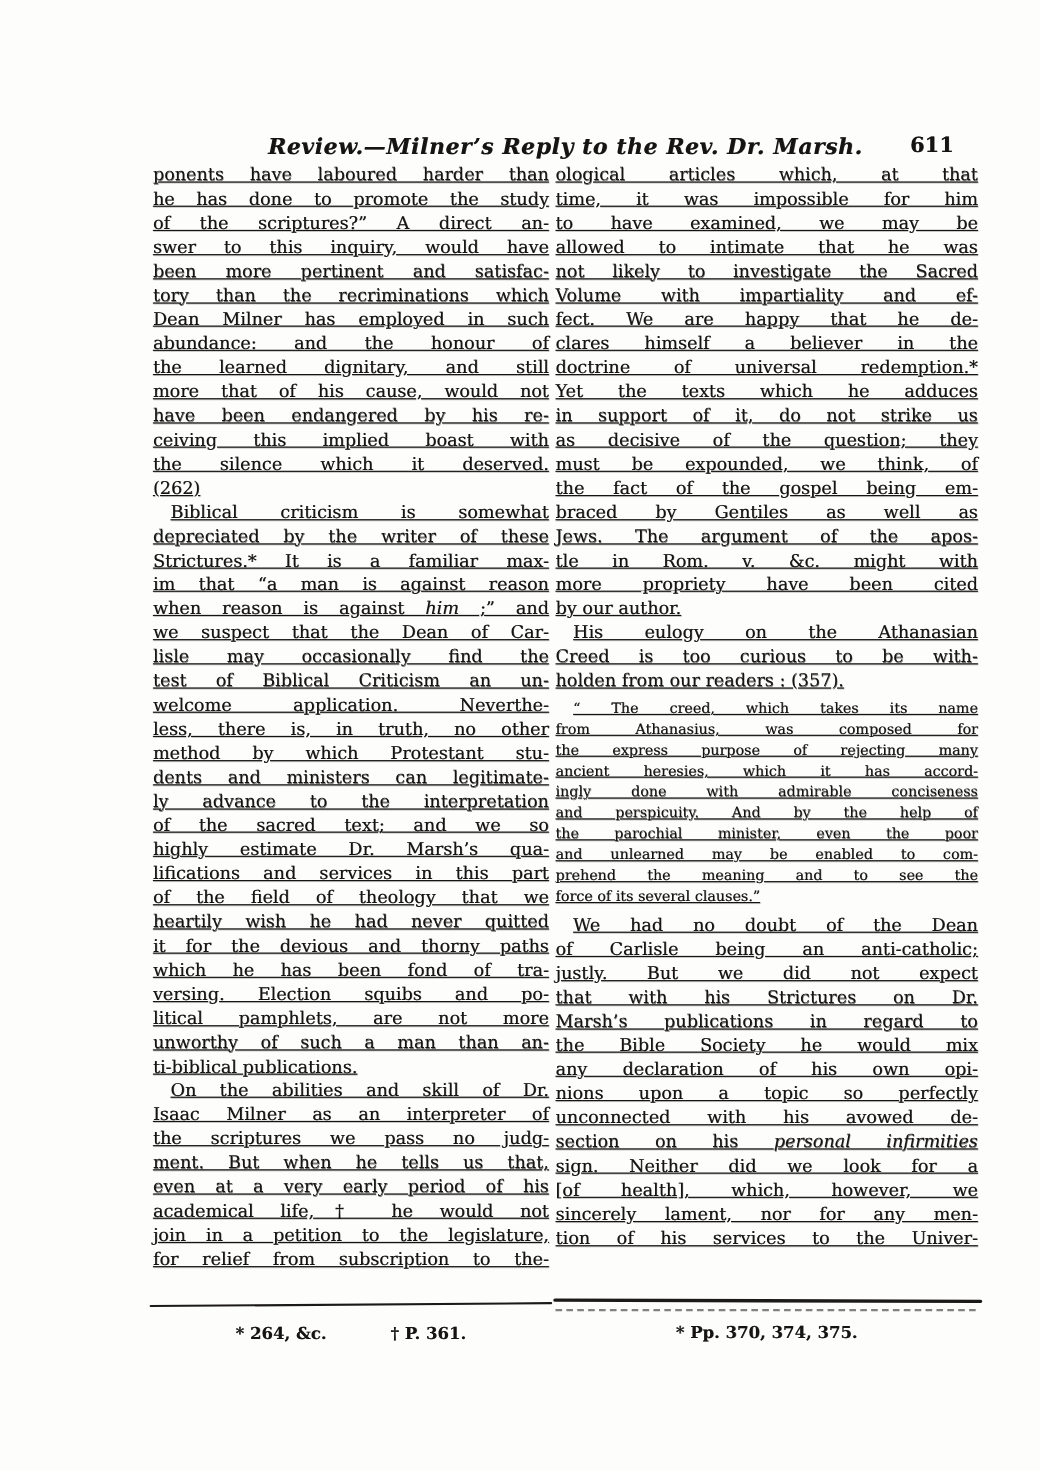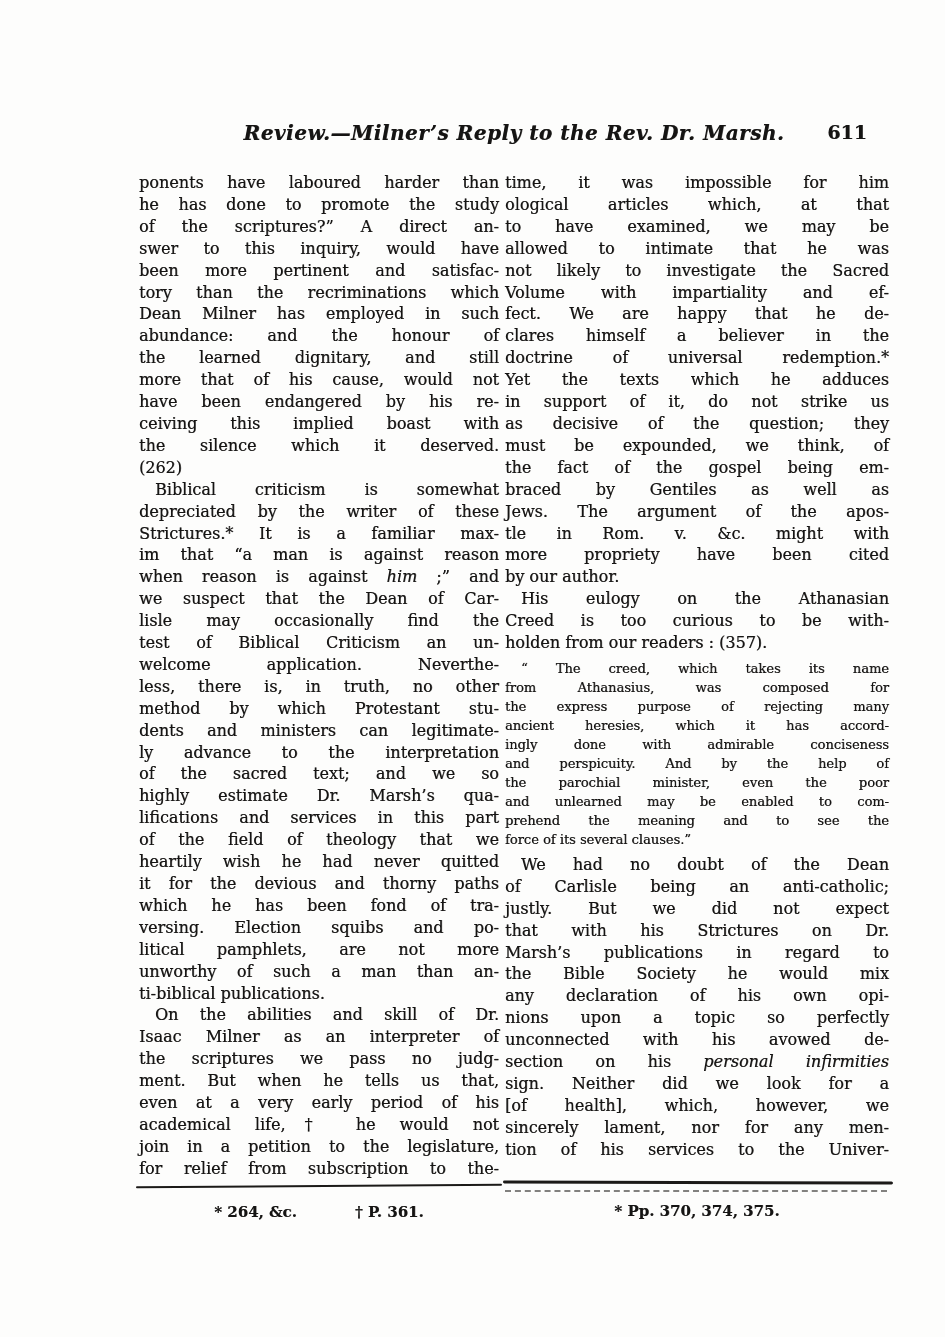--- a/index.html
+++ b/index.html
@@ -39,24 +39,25 @@
     right: 22px;
     top: 0;
     font-weight: bold;
     font-size: 19px;
     text-shadow: 0.4px 0.3px 0 rgba(20,18,16,0.65);
     text-align: center;
   }
   
   .col {
     position: absolute;
-    top: 172px;
+    top: 148px;
     font-size: 16px;
     line-height: 21.9px;
     text-shadow: 0.45px 0.35px 0 rgba(25,22,20,0.6);
+    text-decoration: underline;
   }
   .col-left  { left: 95px;  width: 360px; }
   .col-right { left: 461px; width: 384px; }
   .para { margin: 0; }
   .para.small {
     font-size: 13px;
     line-height: 19px;
     margin: 5px 0 5px 0;
   }
   .line {
@@ -179,22 +180,22 @@
         <div class="line">ment. But when he tells us that,</div>
         <div class="line">even at a very early period of his</div>
         <div class="line">academical life,† he would not</div>
         <div class="line">join in a petition to the legislature,</div>
         <div class="line">for relief from subscription to the-</div>
       </div>
     </div>
 
   <div class="col col-right">
       <div class="para">
+        <div class="line">ological articles which, at that</div>
         <div class="line">time, it was impossible for him</div>
-        <div class="line">ological articles which, at that</div>
         <div class="line">to have examined, we may be</div>
         <div class="line">allowed to intimate that he was</div>
         <div class="line">not likely to investigate the Sacred</div>
         <div class="line">Volume with impartiality and ef-</div>
         <div class="line">fect. We are happy that he de-</div>
         <div class="line">clares himself a believer in the</div>
         <div class="line">doctrine of universal redemption.*</div>
         <div class="line">Yet the texts which he adduces</div>
         <div class="line">in support of it, do not strike us</div>
         <div class="line">as decisive of the question; they</div>

